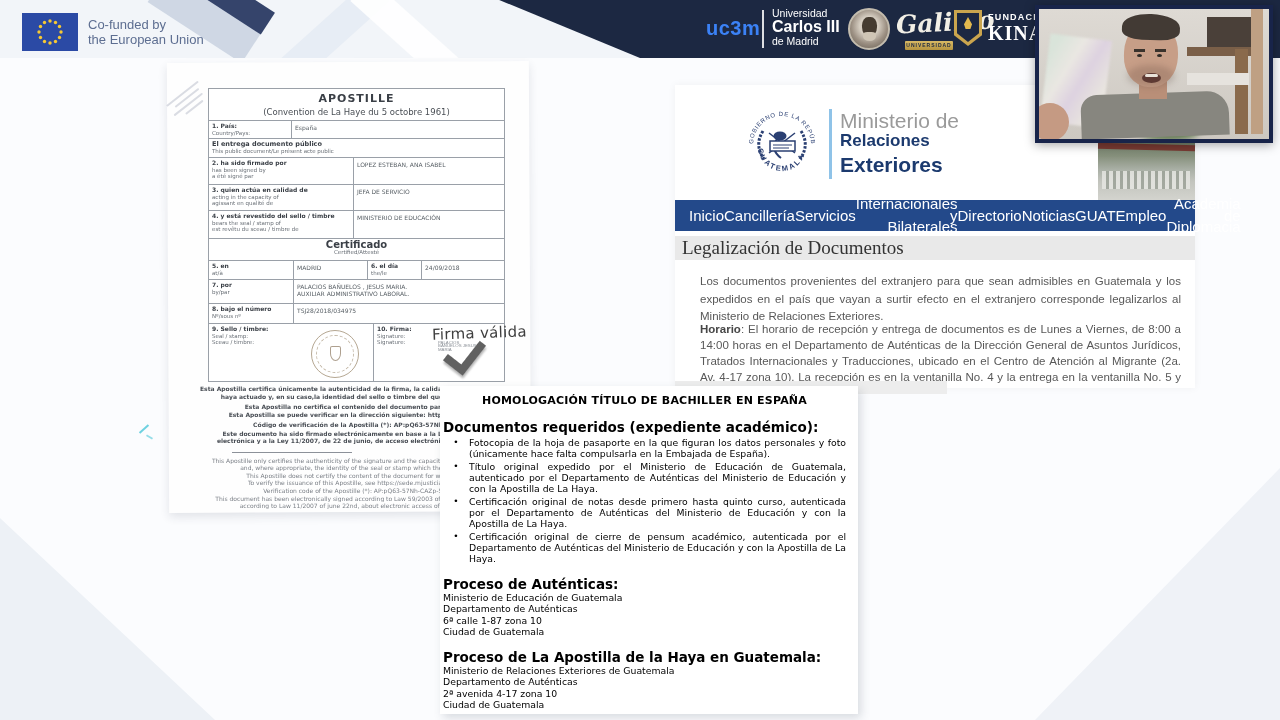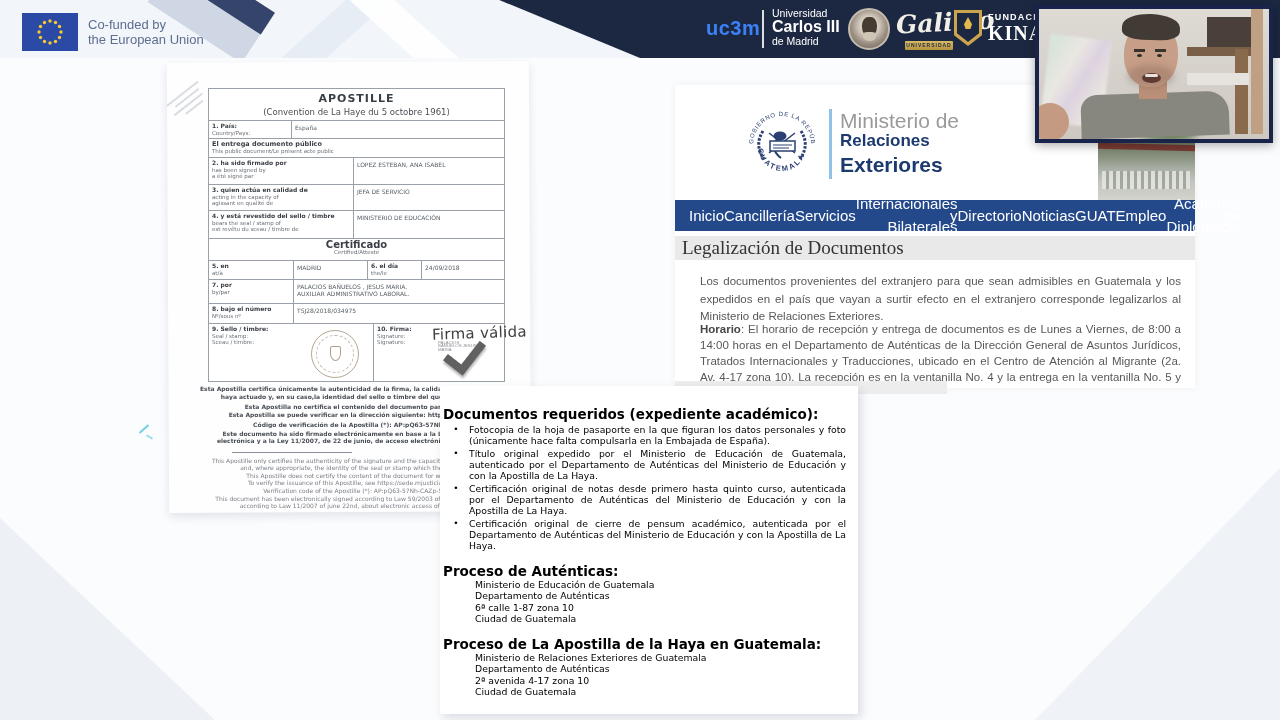--- a/index.html
+++ b/index.html
@@ -156,21 +156,21 @@
   
   .homo{left:440px;top:386px;width:418px;height:328px;background:#fff;
       box-shadow:3px 4px 9px rgba(60,70,90,.18);padding:8px 12px 6px 3px;box-sizing:border-box;
       font-family:"DejaVu Sans",sans-serif;color:#000;overflow:hidden;z-index:5;}
   .h-title{text-align:center;font-size:11px;font-weight:bold;letter-spacing:.2px;}
   .h-sec{font-size:13.5px;font-weight:bold;margin-top:13px;line-height:15px;}
   .h-sec.first{margin-top:13px;}
   .bullet{display:flex;margin-top:2px;}
   .bdot{width:26px;text-align:center;font-size:9px;line-height:11px;flex:none;}
   .btxt{flex:1;font-size:9.3px;line-height:11px;text-align:justify;}
-  .h-line{font-size:9.3px;line-height:10.3px;margin-left:32px;margin-top:1px;}
+  .h-line{font-size:9.3px;line-height:10.3px;margin-top:1px;}
 </style>
 </head>
 <body>
 
 <div class="stage">
 
   <div class="abs tl-zone">
     <div class="band" style="left:150px;top:-6px;width:112px;height:42px;background:#c5cfdf;opacity:.8;transform:rotate(33deg);"></div>
     <div class="band" style="left:198px;top:-10px;width:76px;height:26px;background:#35446b;transform:rotate(33deg);"></div>
     <div class="band" style="left:320px;top:-30px;width:30px;height:120px;background:#e7edf5;transform:rotate(48deg);"></div>
@@ -396,20 +396,21 @@
   <div class="abs fp-div"></div>
   <div class="abs fp en" style="top:457px;">This Apostille only certifies the authenticity of the signature and the capacity of the person who</div>
   <div class="abs fp en" style="top:464px;">and, where appropriate, the identity of the seal or stamp which the public do</div>
   <div class="abs fp en" style="top:472px;">This Apostille does not certify the content of the document for which it w</div>
   <div class="abs fp en" style="top:479px;">To verify the issuance of this Apostille, see https://sede.mjusticia.gob.es</div>
   <div class="abs fp en" style="top:487px;">Verification code of the Apostille (*): AP:pQ63-57Nh-CAZp-5cc</div>
   <div class="abs fp en" style="top:495px;">This document has been electronically signed according to Law 59/2003 of December 19th, a</div>
   <div class="abs fp en" style="top:502px;">according to Law 11/2007 of june 22nd, about electronic access of citizens to</div>
 
   <div class="abs homo">
+    <div class="h-title">HOMOLOGACIÓN TÍTULO DE BACHILLER EN ESPAÑA</div>
     <div class="h-sec first">Documentos requeridos (expediente académico):</div>
     <div class="bullet">
       <div class="bdot">•</div>
       <div class="btxt">Fotocopia de la hoja de pasaporte en la que figuran los datos personales y foto (únicamente hace falta compulsarla en la Embajada de España).</div>
     </div>
     <div class="bullet">
       <div class="bdot">•</div>
       <div class="btxt">Título original expedido por el Ministerio de Educación de Guatemala, autenticado por el Departamento de Auténticas del Ministerio de Educación y con la Apostilla de La Haya.</div>
     </div>
     <div class="bullet">

